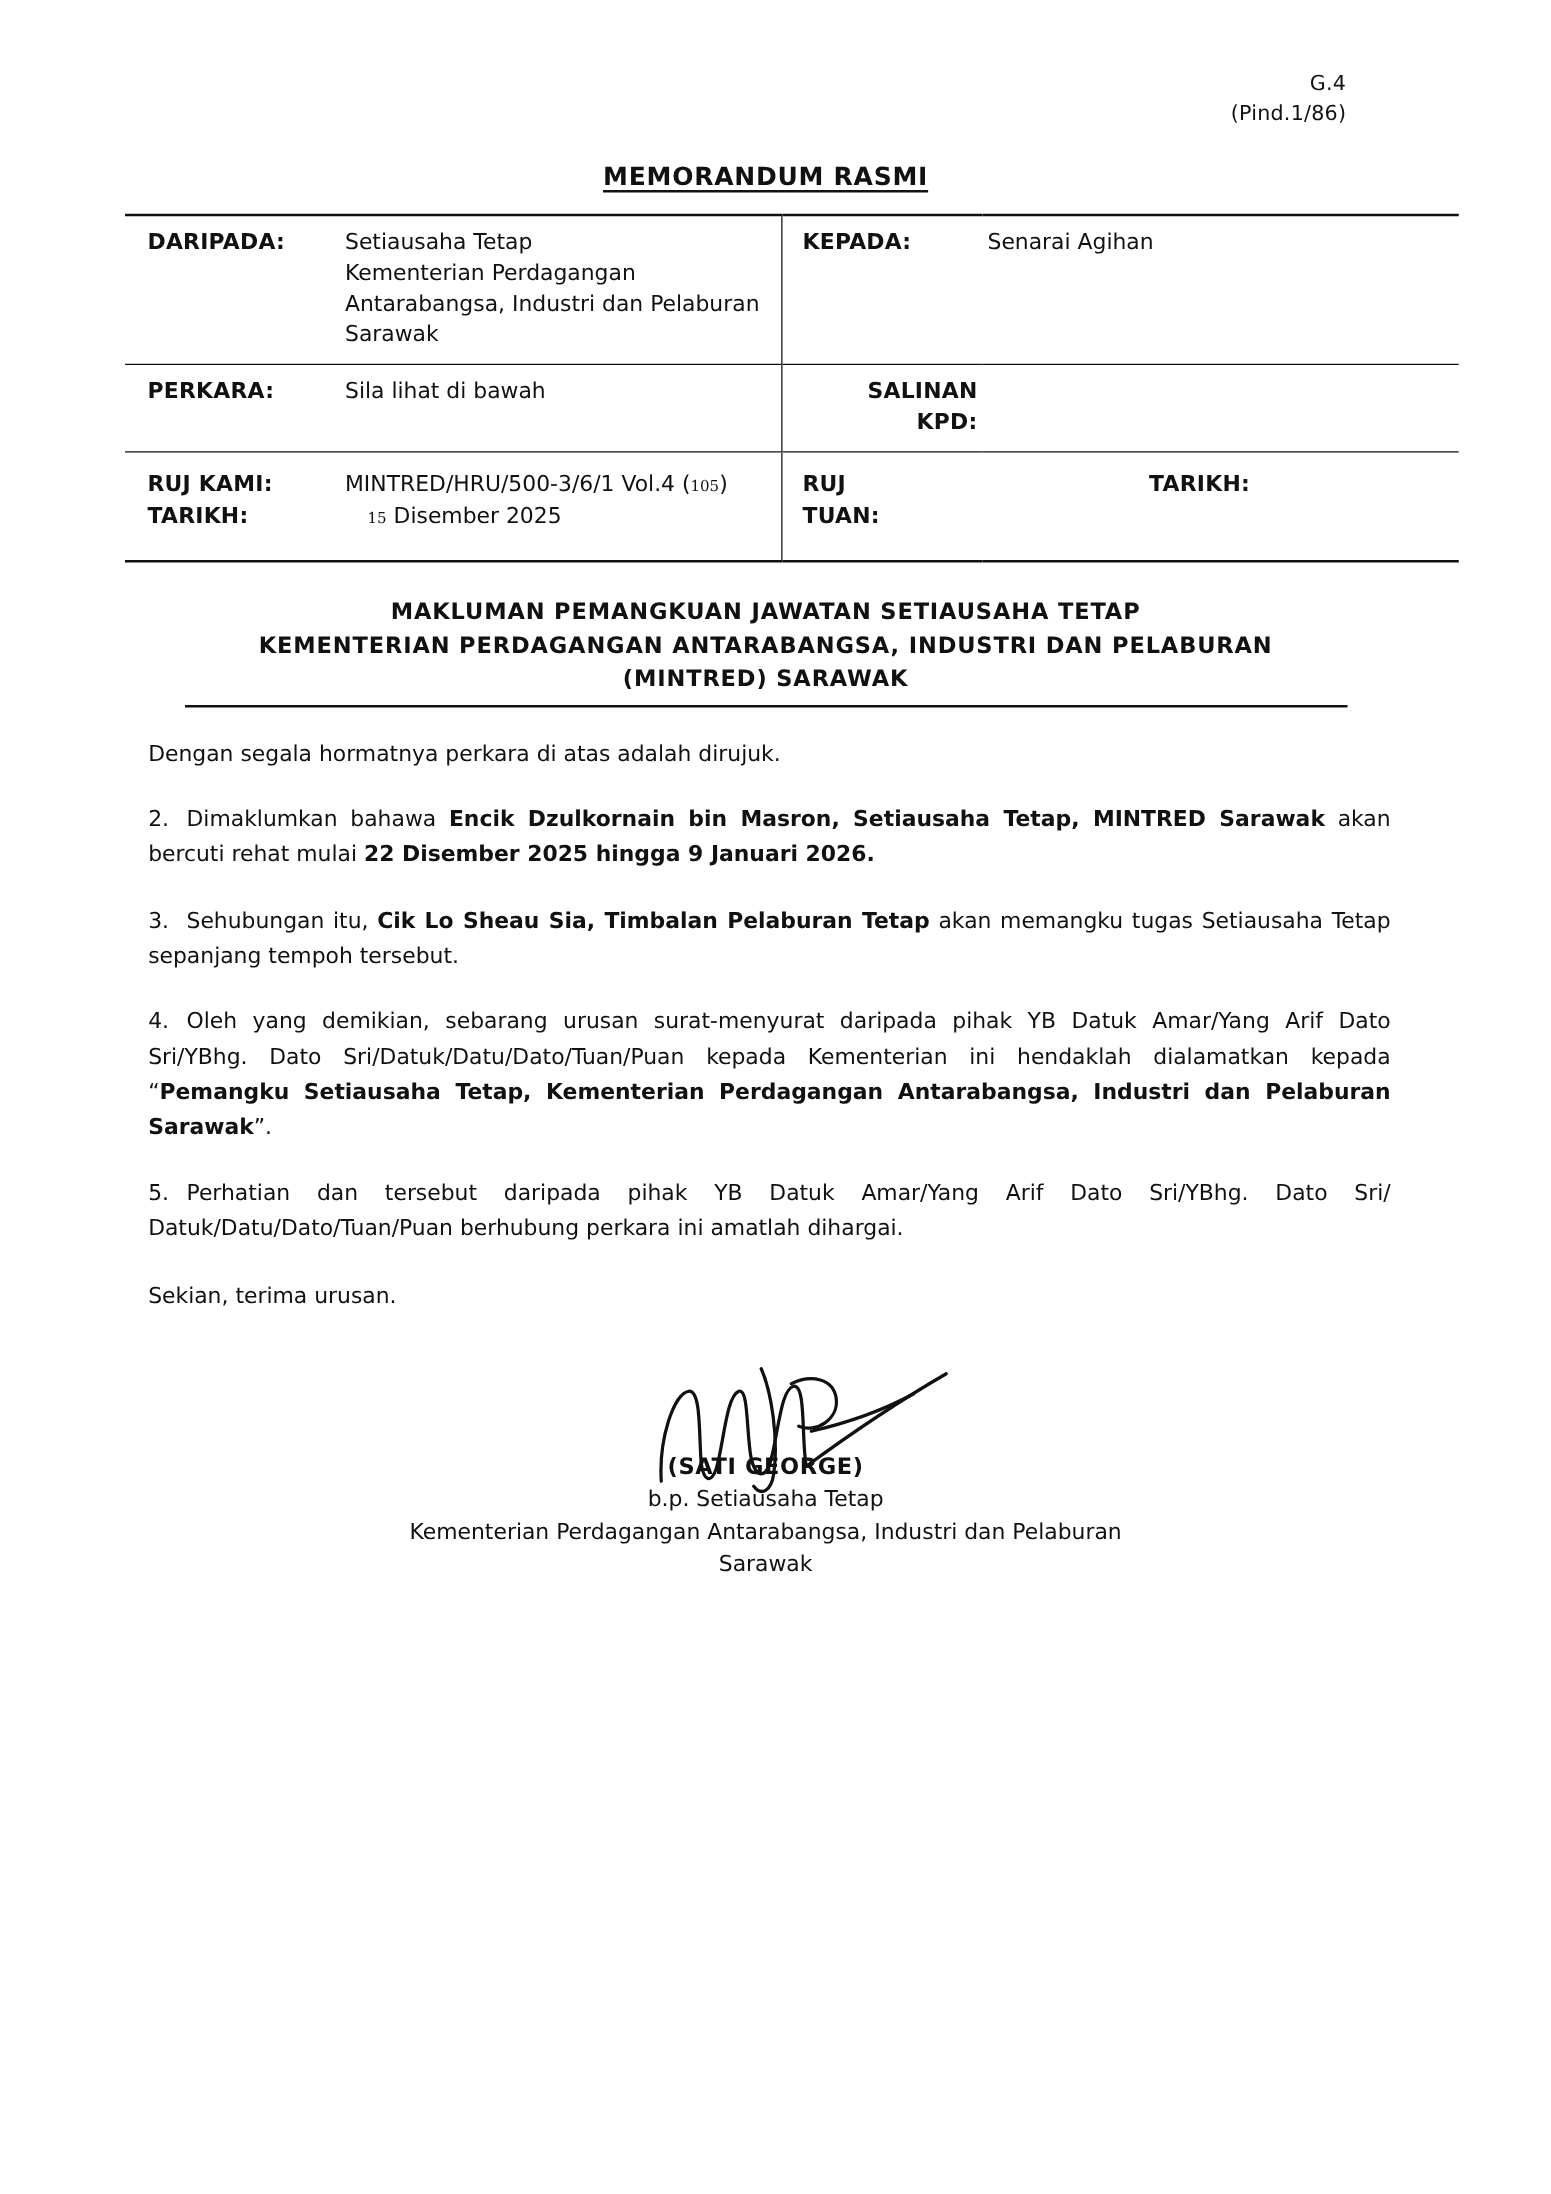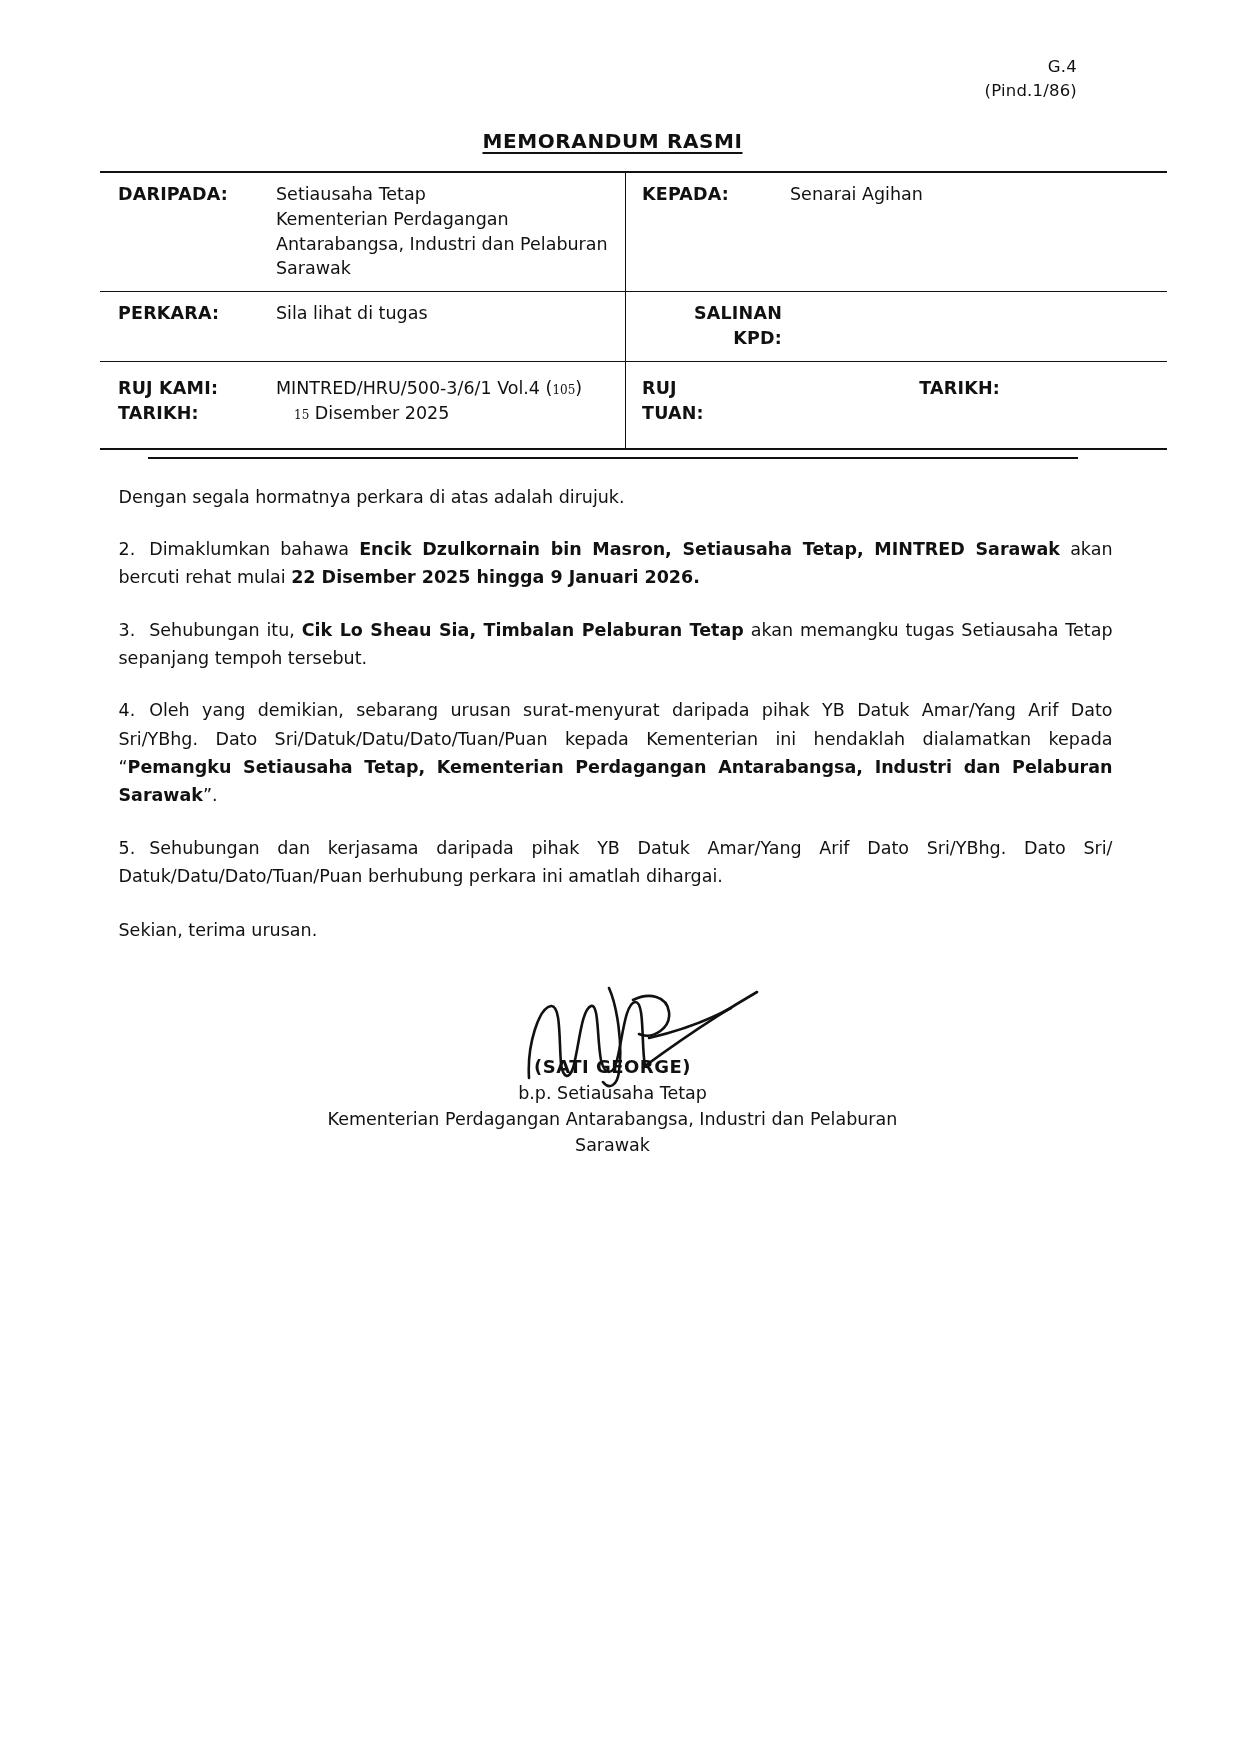--- a/index.html
+++ b/index.html
@@ -166,21 +166,21 @@
       <td class="c-val1" style="white-space: pre-line;">Setiausaha Tetap
 Kementerian Perdagangan
 Antarabangsa, Industri dan Pelaburan
 Sarawak</td>
       <td class="c-lbl2 lbl">KEPADA:</td>
       <td class="c-val2">Senarai Agihan</td>
       <td class="c-lbl3"></td>
     </tr>
     <tr class="row-div">
       <td class="c-lbl1 lbl">PERKARA:</td>
-      <td class="c-val1">Sila lihat di tugas</td>
+      <td class="c-val1">Sila lihat di bawah</td>
       <td class="c-lbl2 lbl" style="white-space: pre-line; text-align: right;">SALINAN
 KPD:</td>
       <td class="c-val2"></td>
       <td class="c-lbl3"></td>
     </tr>
     <tr class="row-div row-bottom-thick">
       <td class="c-lbl1 lbl" style="padding-top:14px !important; padding-bottom:22px !important;">
         <div>RUJ KAMI:</div>
         <div>TARIKH:</div>
       </td>
@@ -194,40 +194,45 @@
         </div>
       </td>
       <td class="c-lbl2 lbl" style="white-space: pre-line; padding-top:14px !important; padding-bottom:22px !important;">RUJ
 TUAN:</td>
       <td class="c-val2 lbl" style="padding-top:14px !important; text-align:right;">TARIKH:</td>
       <td class="c-lbl3"></td>
     </tr>
   </tbody>
     </table>
 
+  <div class="subject">
+    <div>MAKLUMAN PEMANGKUAN JAWATAN SETIAUSAHA TETAP</div>
+    <div>KEMENTERIAN PERDAGANGAN ANTARABANGSA, INDUSTRI DAN PELABURAN</div>
+    <div>(MINTRED) SARAWAK</div>
+  </div>
   <div class="subject-rule"></div>
 
   <div class="body-wrap">
 
     <p class="para">Dengan segala hormatnya perkara di atas adalah dirujuk.</p>
 
     <p class="para">
       <span class="num">2.</span><span>Dimaklumkan bahawa </span><b>Encik Dzulkornain bin Masron, Setiausaha Tetap, MINTRED Sarawak</b><span> akan bercuti rehat mulai </span><b>22 Disember 2025 hingga 9 Januari 2026.</b>
     </p>
 
     <p class="para">
       <span class="num">3.</span><span>Sehubungan itu, </span><b>Cik Lo Sheau Sia, Timbalan Pelaburan Tetap</b><span> akan memangku tugas Setiausaha Tetap sepanjang tempoh tersebut.</span>
     </p>
 
     <p class="para">
       <span class="num">4.</span><span>Oleh yang demikian, sebarang urusan surat-menyurat daripada pihak YB Datuk Amar/Yang Arif Dato Sri/YBhg. Dato Sri/Datuk/Datu/Dato/Tuan/Puan kepada Kementerian ini hendaklah dialamatkan kepada “</span><b>Pemangku Setiausaha Tetap, Kementerian Perdagangan Antarabangsa, Industri dan Pelaburan Sarawak</b><span>”.</span>
     </p>
 
     <p class="para">
-      <span class="num">5.</span><span>Sehubungan dan kerjasama daripada pihak YB Datuk Amar/Yang Arif Dato Sri/YBhg. Dato Sri/ Datuk/Datu/Dato/Tuan/Puan berhubung perkara ini amatlah dihargai.</span>
+      <span class="num">5.</span><span>Perhatian dan tersebut daripada pihak YB Datuk Amar/Yang Arif Dato Sri/YBhg. Dato Sri/ Datuk/Datu/Dato/Tuan/Puan berhubung perkara ini amatlah dihargai.</span>
     </p>
 
     <p class="para" style="margin-top:26px;">Sekian, terima urusan.</p>
 
   </div>
 
 
   <div class="sign-block">
     <svg class="signature" viewBox="0 0 300 150">
       <g fill="none" stroke="#111" stroke-width="2.6" stroke-linecap="round" stroke-linejoin="round">

